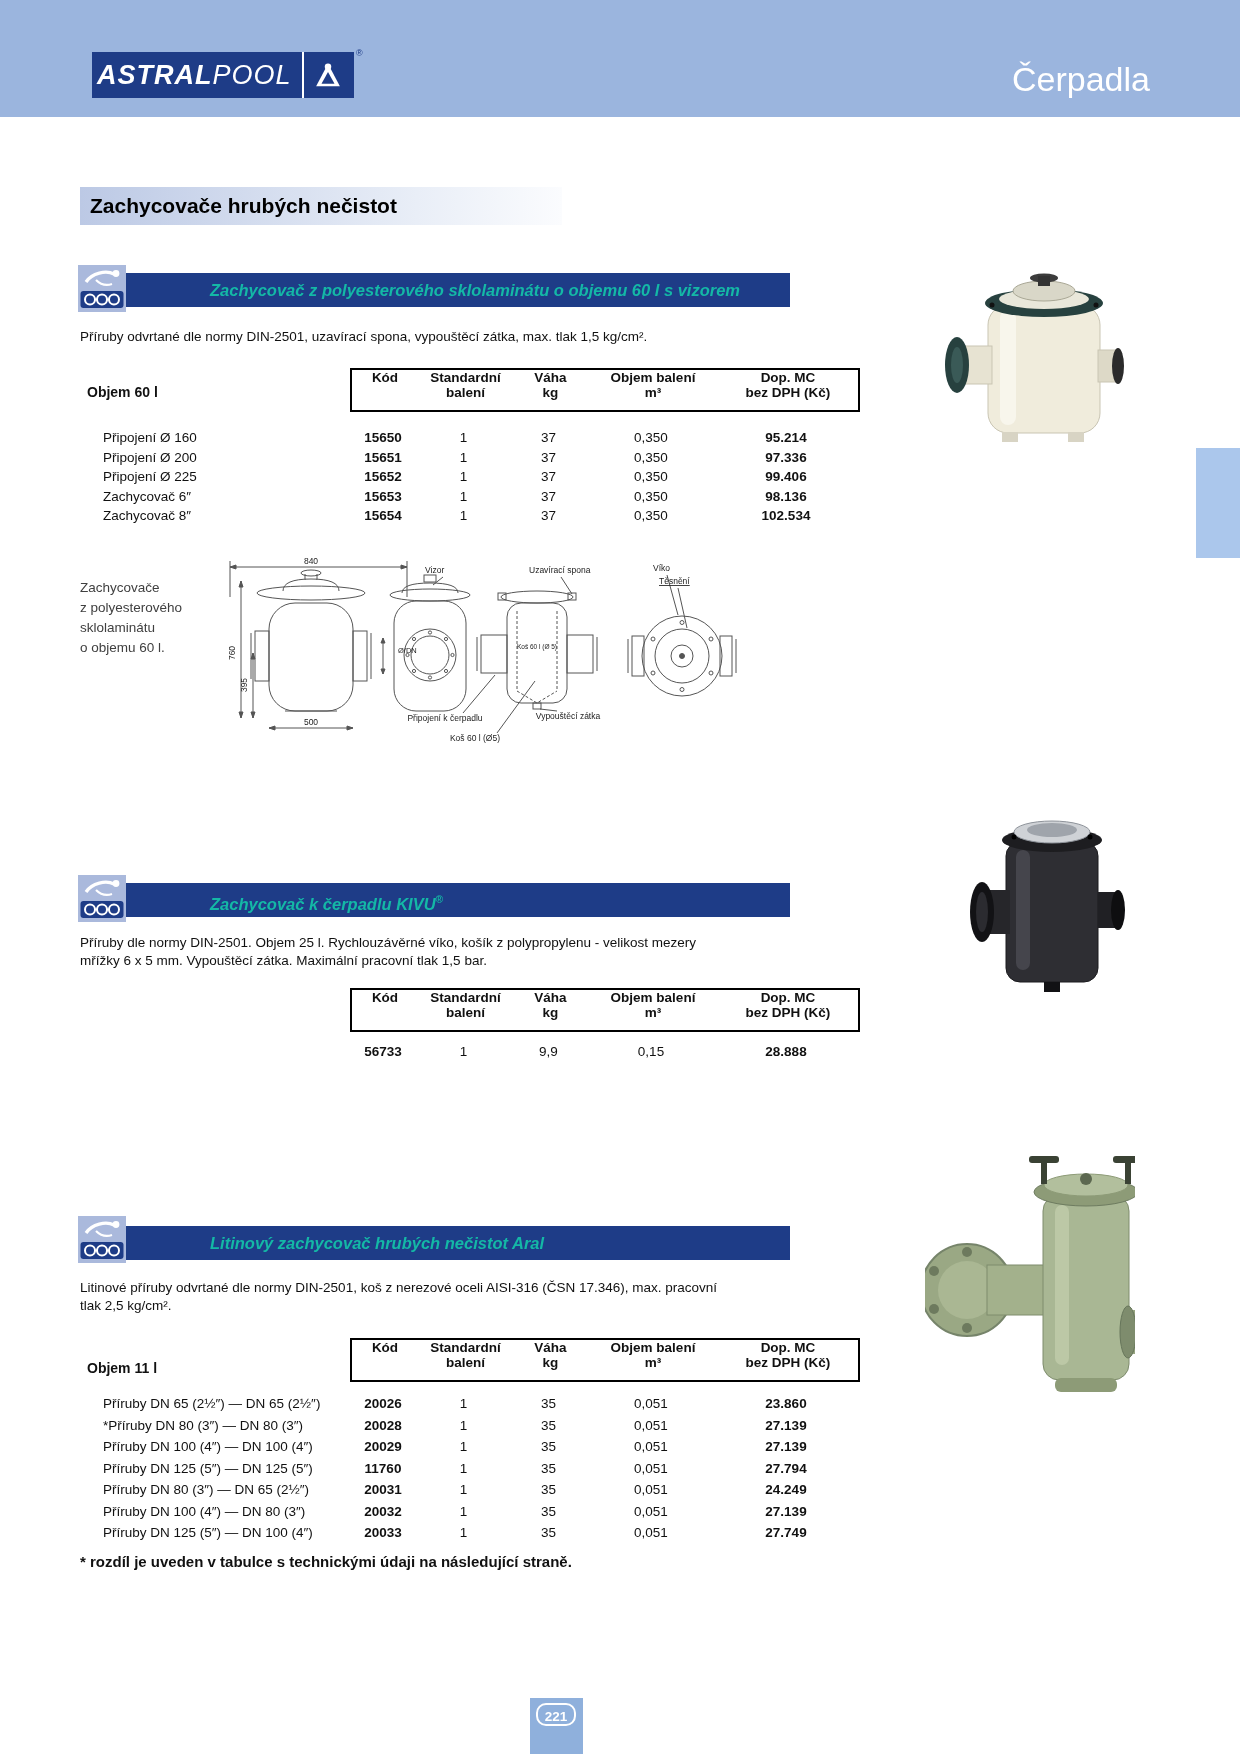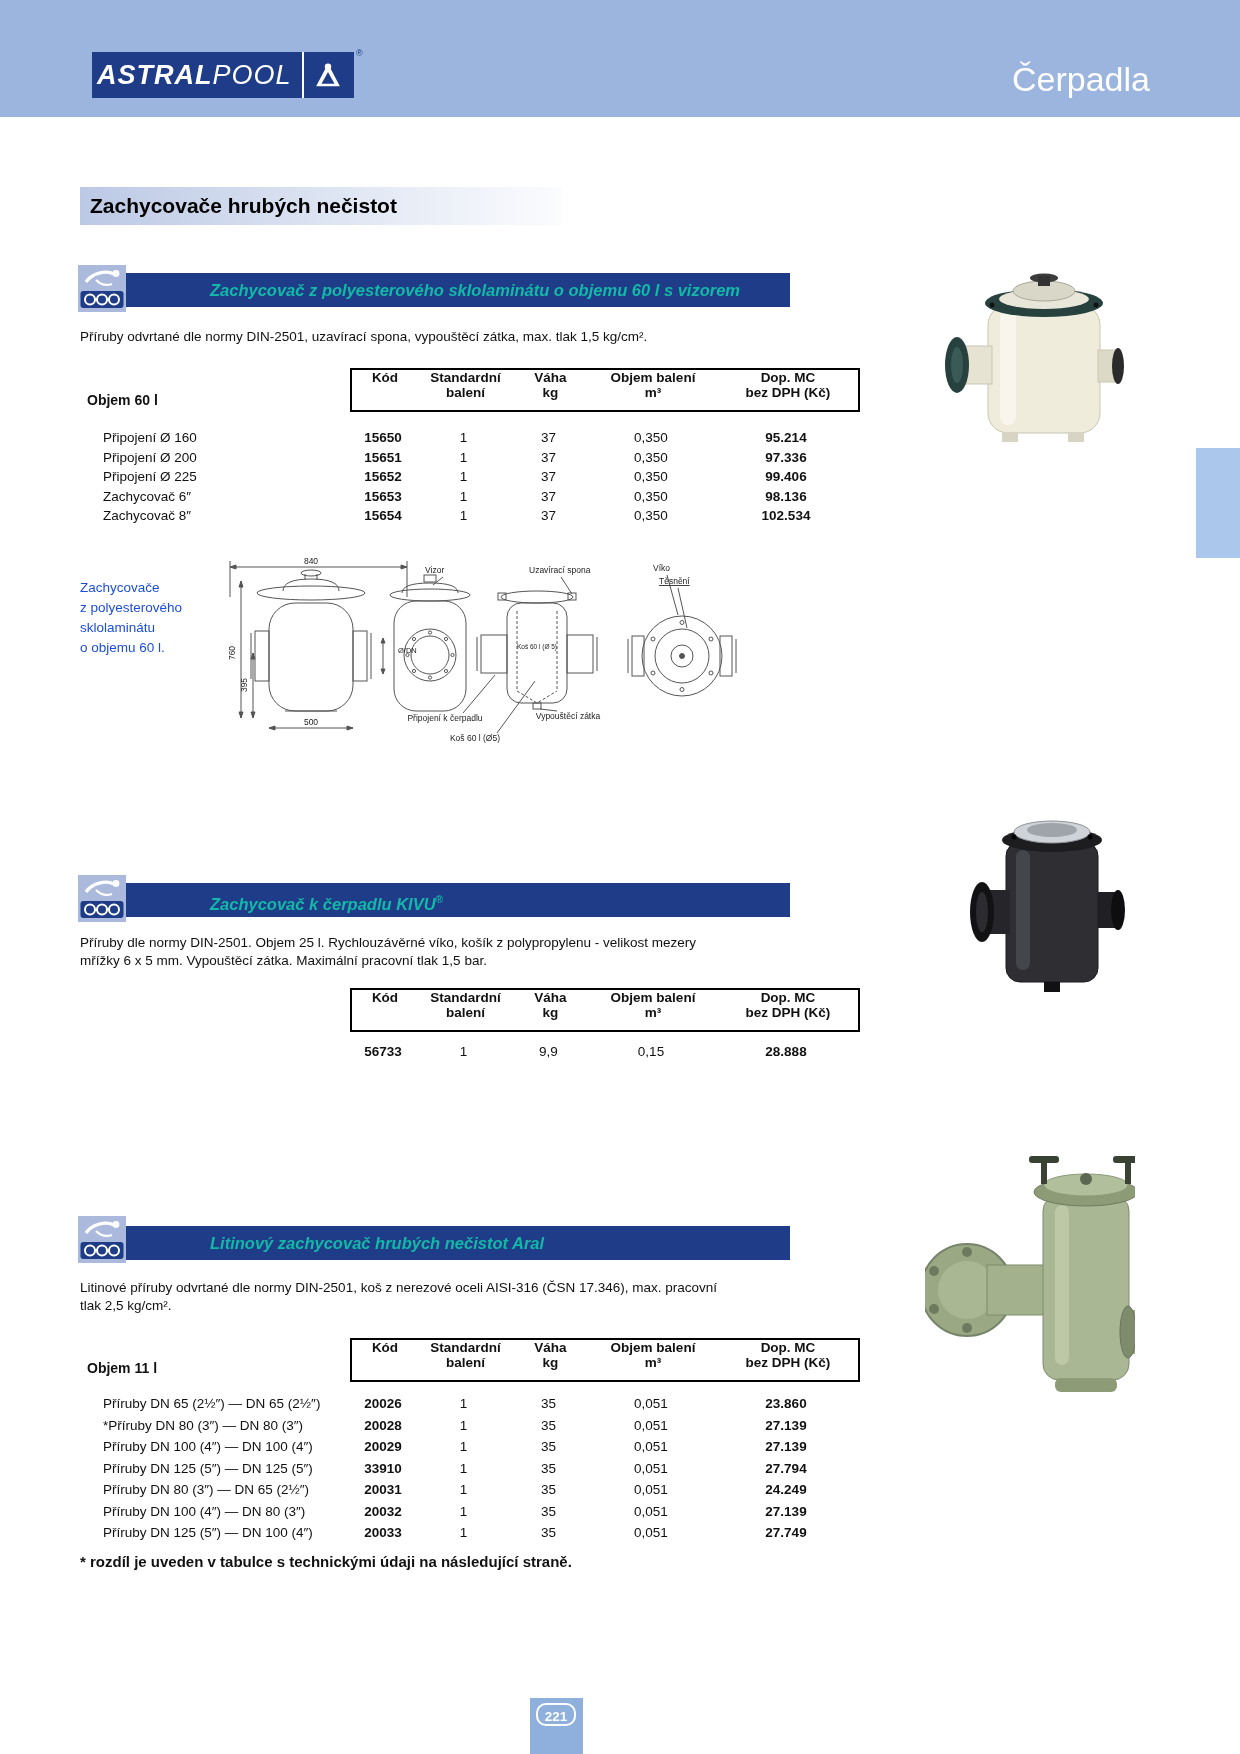--- a/index.html
+++ b/index.html
@@ -34,21 +34,21 @@
           display:grid;grid-template-columns:66px 95px 75px 130px 140px;background:#fff;}
   .tblbox .th{display:flex;flex-direction:column;justify-content:flex-start;align-items:center;
               font-weight:bold;font-size:13.5px;line-height:15px;}
   .rows{left:90px;width:770px;}
   .row{display:grid;grid-template-columns:260px 66px 95px 75px 130px 140px;align-items:center;font-size:13.5px;}
   .r19{height:19.5px;} .r21{height:21.5px;} .r22{height:22px;}
   .c{text-align:center;} .c.lab{text-align:left;padding-left:13px;}
   .c.code,.c.price{font-weight:bold;}
   .grouplabel{left:87px;font-weight:bold;font-size:14px;}
 
-  .caption{left:80px;top:578px;font-size:13.5px;line-height:20px;color:#1d4ed8;}
+  .caption{left:80px;top:578px;font-size:13.5px;line-height:20px;color:#404040;}
   .footnote{left:80px;top:1553px;font-size:15px;font-weight:bold;}
 
   
   .right-tab{left:1196px;top:448px;width:44px;height:110px;background:#abc7ec;}
   .bottom-tab{left:530px;top:1698px;width:53px;height:56px;background:#8fb0dc;}
   .page-badge{position:absolute;left:6px;top:5px;width:40px;height:23px;border:2px solid #fff;
               border-radius:10px;color:#fff;font-weight:bold;font-size:13.5px;text-align:center;
               line-height:23px;box-sizing:border-box;}
 
   .diagram{left:195px;top:553px;}
@@ -107,21 +107,21 @@
       </div>
     <div class="th">
         <span>Objem balení</span>
         <span>m³</span>
       </div>
     <div class="th">
         <span>Dop. MC</span>
         <span>bez DPH (Kč)</span>
       </div>
   </div>
-  <div class="abs grouplabel" style="top:392px">Objem 60 l</div>
+  <div class="abs grouplabel" style="top:384px">Objem 60 l</div>
 
   <div class="abs rows" style="top:428px">
     <div class="row r19">
       <div class="c lab">Připojení Ø 160</div>
       <div class="c code">15650</div>
       <div class="c">1</div>
       <div class="c">37</div>
       <div class="c">0,350</div>
       <div class="c price">95.214</div>
     </div>
@@ -416,21 +416,21 @@
     <div class="row r21">
       <div class="c lab">Příruby DN 100 (4″) — DN 100 (4″)</div>
       <div class="c code">20029</div>
       <div class="c">1</div>
       <div class="c">35</div>
       <div class="c">0,051</div>
       <div class="c price">27.139</div>
     </div>
     <div class="row r21">
       <div class="c lab">Příruby DN 125 (5″) — DN 125 (5″)</div>
-      <div class="c code">33910</div>
+      <div class="c code">11760</div>
       <div class="c">1</div>
       <div class="c">35</div>
       <div class="c">0,051</div>
       <div class="c price">27.794</div>
     </div>
     <div class="row r21">
       <div class="c lab">Příruby DN 80 (3″) — DN 65 (2½″)</div>
       <div class="c code">20031</div>
       <div class="c">1</div>
       <div class="c">35</div>

